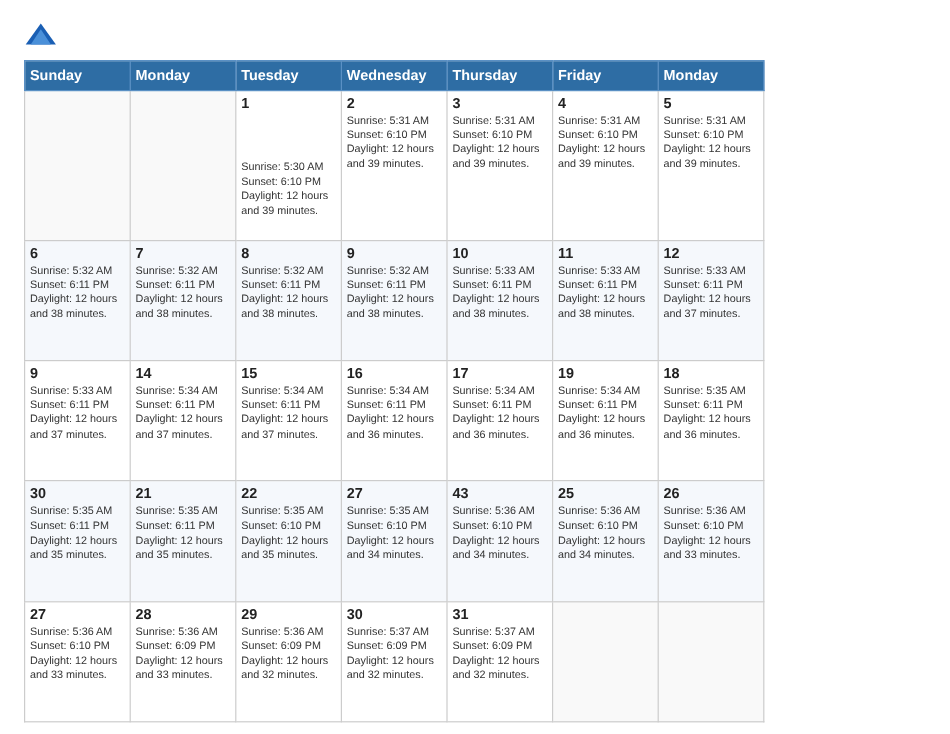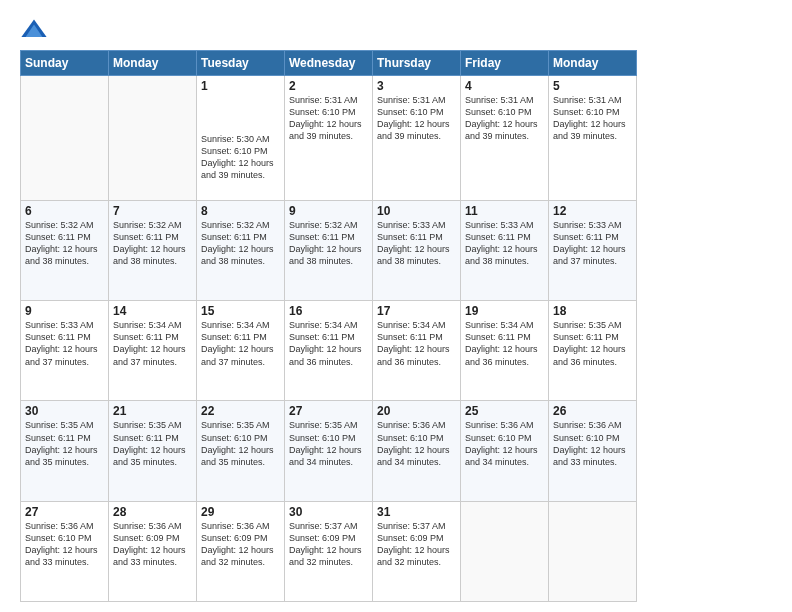--- a/index.html
+++ b/index.html
@@ -279,21 +279,21 @@
 Sunset: 6:10 PM
 Daylight: 12 hours and 35 minutes.</div>
           </td>
           <td>
             <span class="day-number">27</span>
             <div class="day-info" style="white-space: pre-line;">Sunrise: 5:35 AM
 Sunset: 6:10 PM
 Daylight: 12 hours and 34 minutes.</div>
           </td>
           <td>
-            <span class="day-number">20</span>
+            <span class="day-number">43</span>
             <div class="day-info" style="white-space: pre-line;">Sunrise: 5:36 AM
 Sunset: 6:10 PM
 Daylight: 12 hours and 34 minutes.</div>
           </td>
           <td>
             <span class="day-number">25</span>
             <div class="day-info" style="white-space: pre-line;">Sunrise: 5:36 AM
 Sunset: 6:10 PM
 Daylight: 12 hours and 34 minutes.</div>
           </td>

